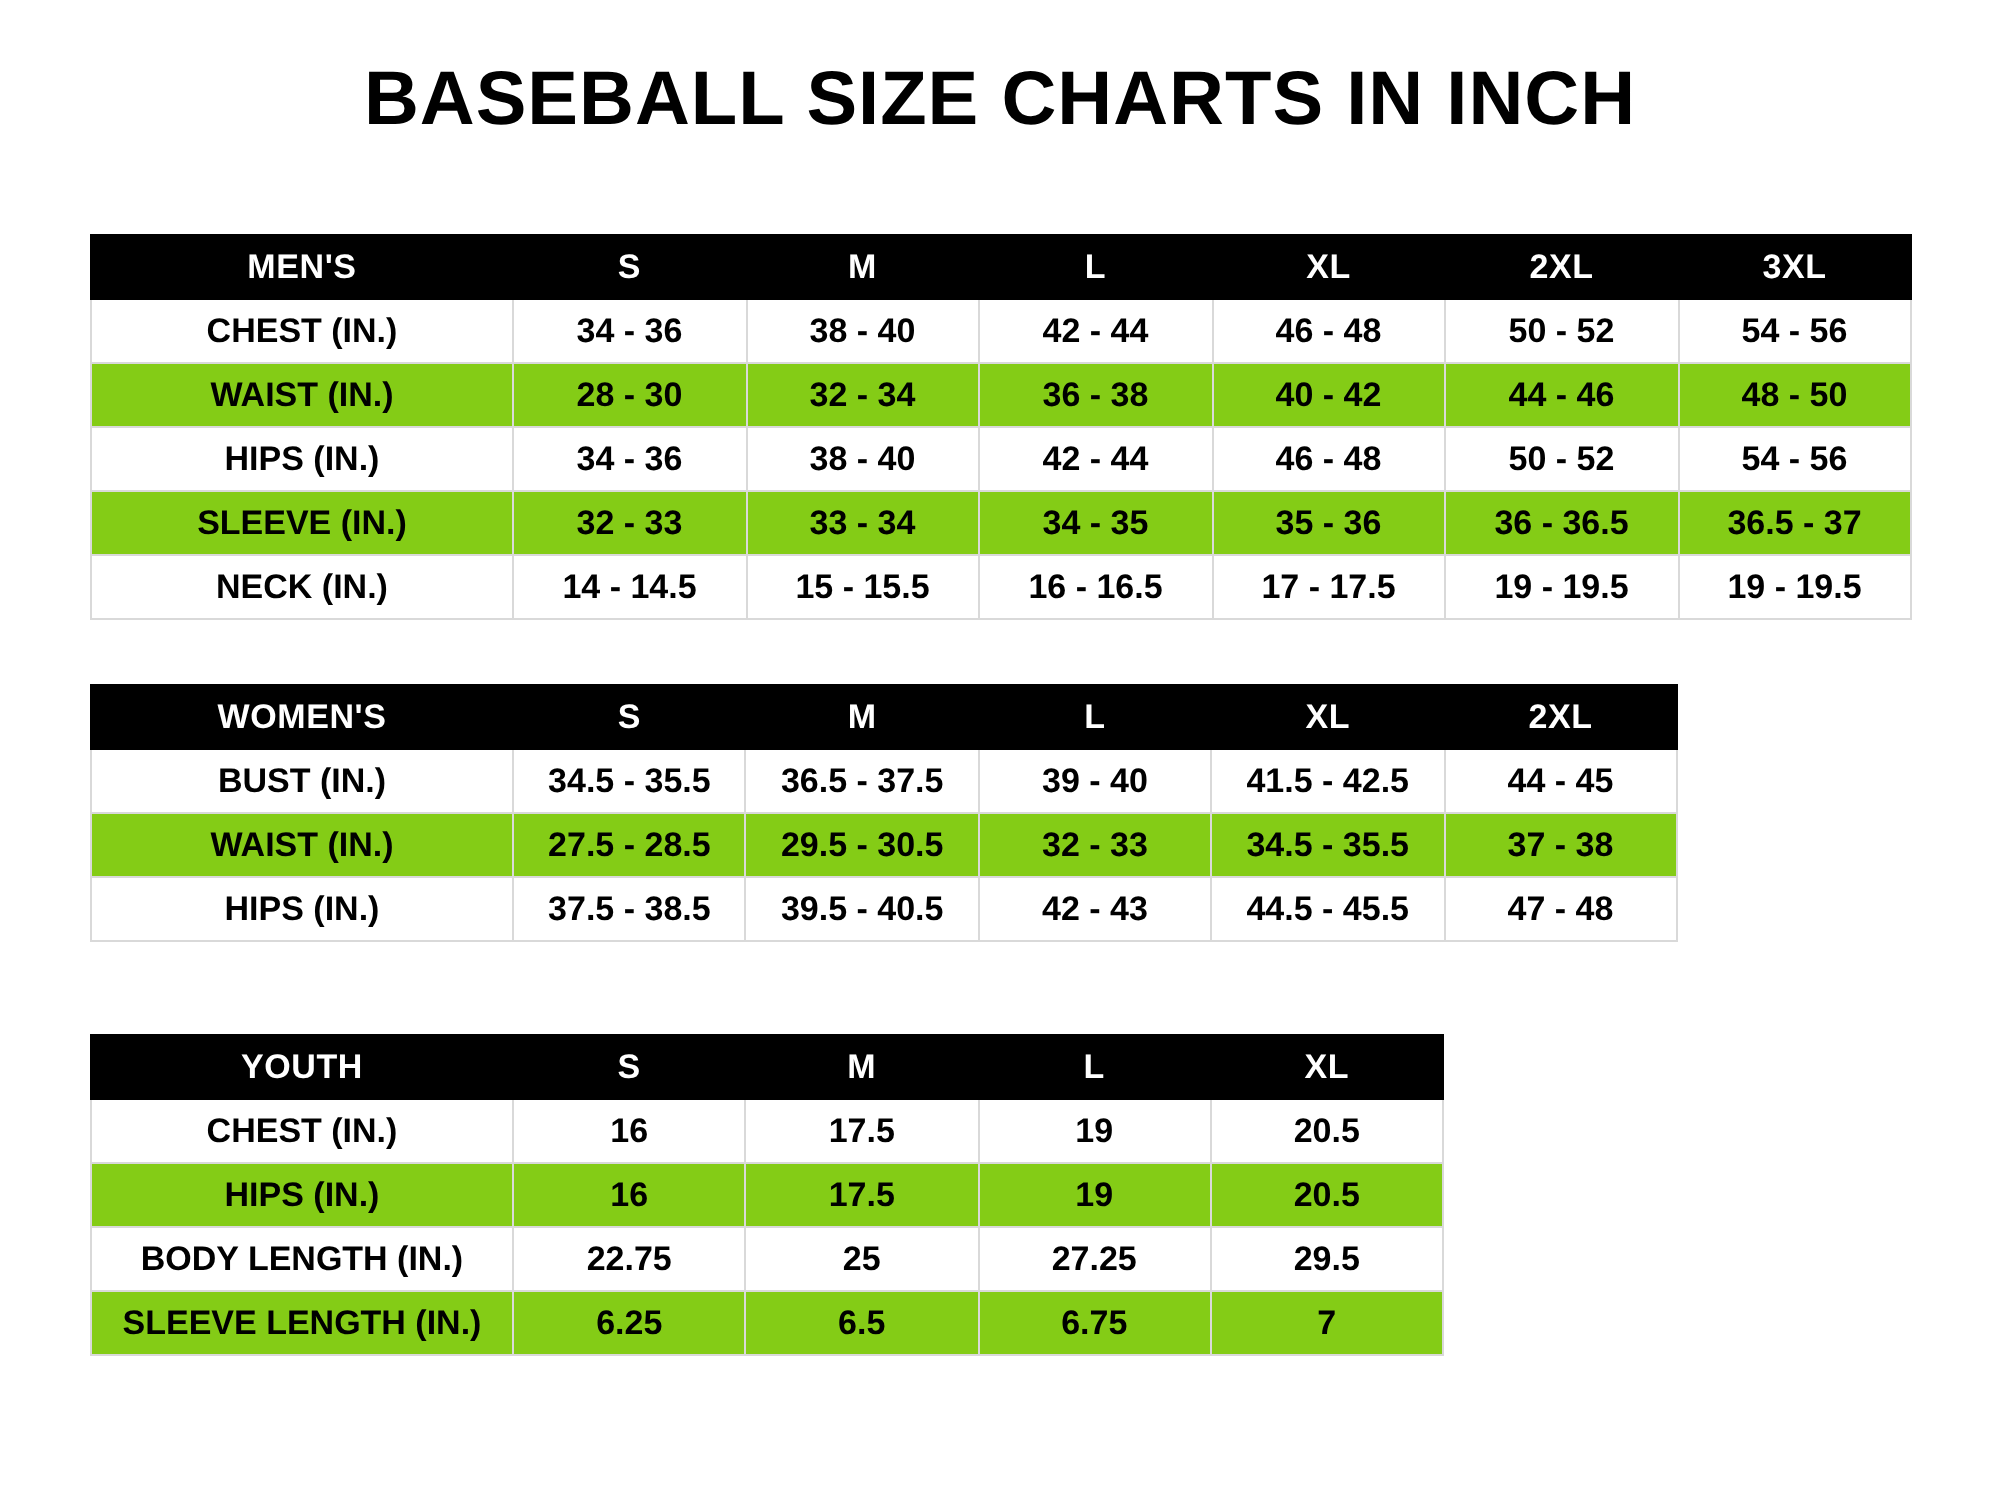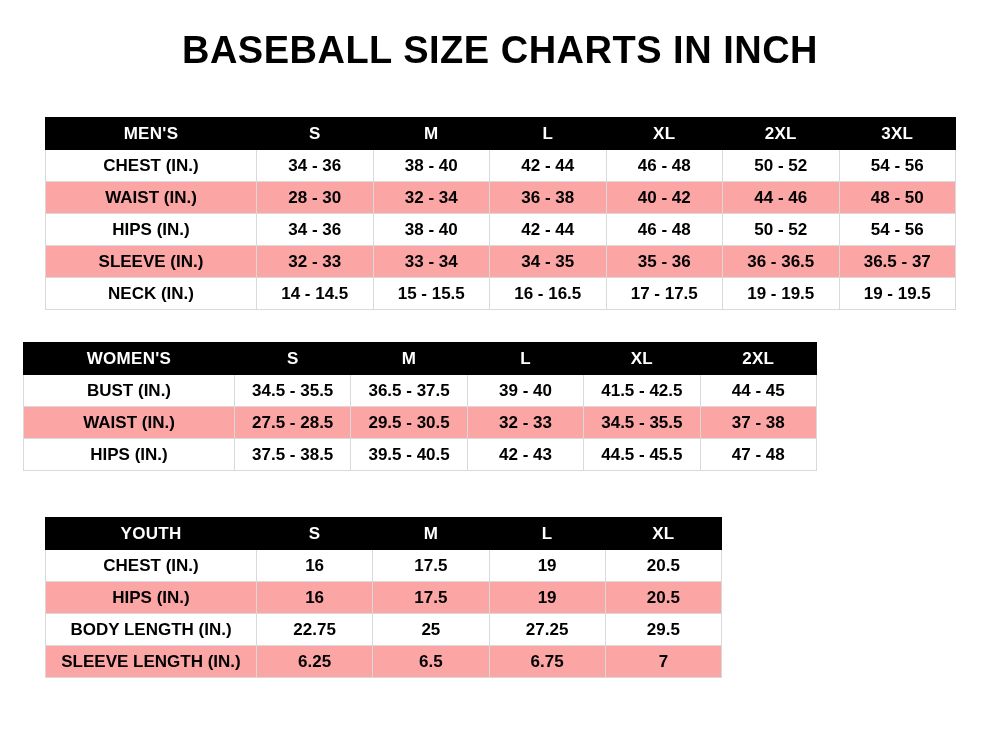--- a/index.html
+++ b/index.html
@@ -52,34 +52,34 @@
     background: #000000;
     color: #ffffff;
     border: 1px solid #000000;
     font-size: 17px;
     letter-spacing: 0.3px;
   }
   table.size-table tbody td {
     background: #ffffff;
   }
   table.size-table tbody tr.alt td {
-    background: #fca5a5;
+    background: #84cc16;
   }
   td.rowlabel, th.rowlabel {
     text-align: center;
   }
 
   
   #mens-table-wrap { width: 910px; margin-left: 45px; margin-top: 45px; }
   #mens-table { width: 910px; }
   #mens-table col.c0 { width: 211px; }
   #mens-table col.cx { width: 116.5px; }
 
   
-  #womens-table-wrap { width: 793px; margin-left: 23px; margin-top: 32px; }
+  #womens-table-wrap { width: 793px; margin-left: 45px; margin-top: 32px; }
   #womens-table { width: 793px; }
   #womens-table col.c0 { width: 211px; }
   #womens-table col.cx { width: 116.4px; }
 
   
   #youth-table-wrap { width: 676px; margin-left: 45px; margin-top: 46px; }
   #youth-table { width: 676px; }
   #youth-table col.c0 { width: 211px; }
   #youth-table col.cx { width: 116.25px; }
 </style>

